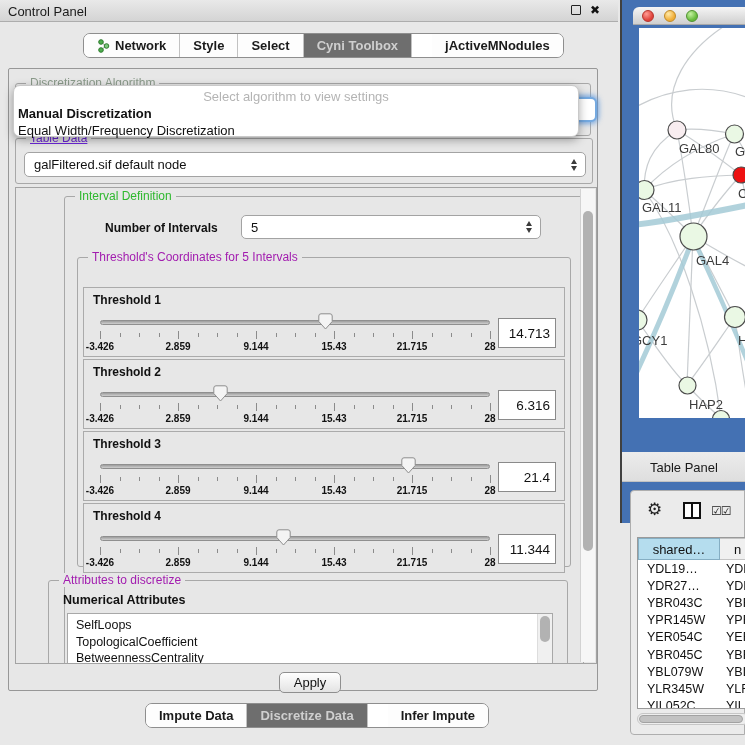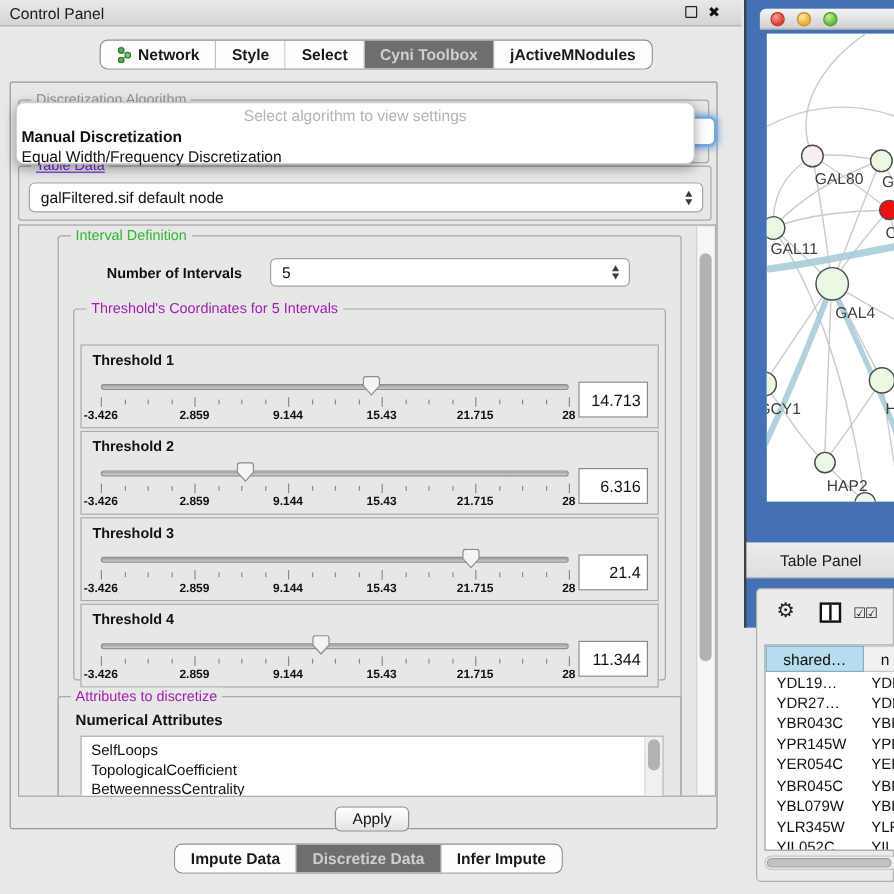--- a/index.html
+++ b/index.html
@@ -15,21 +15,21 @@
   .float-box { width:10px; height:10px; border:1.6px solid #222; border-radius:1px; }
   .close-x { font-size:12px; font-weight:bold; color:#111; line-height:12px; }
 
   .tabstrip { position:absolute; display:flex; border:1px solid #8e8e8e; border-radius:7px;
     overflow:hidden; background:#fff; height:25px; }
   .tabstrip.top { left:83px; top:33px; }
   .tabstrip.bottom { left:145px; top:703px; }
   .tab { display:flex; align-items:center; gap:5px; padding:0 13px; font-size:13px;
     font-weight:bold; color:#1a1a1a; background:#fdfdfd; border-right:1px solid #c2c2c2;
     cursor:default; white-space:nowrap; }
-  .tab:last-child { border-right:none; }
+  .tab:last-child { border-right:none;margin-left:20px; }
   .tab.selected { background:#6e6e6e; color:#cfcfcf; }
 
   .main-panel { position:absolute; left:8px; top:68px; width:590px; height:623px;
     border:1px solid #979797; background:#e7e7e7; border-radius:2px; }
 
   .group { position:absolute; border:1px solid #a8a8a8; border-radius:3px; }
   .group-label { position:absolute; top:-8px; left:10px; background:#e7e7e7;
     padding:0 4px; font-size:12px; }
   .gl-green { color:#2eb82e; }
   .gl-blue  { color:#a21caf; }
@@ -58,21 +58,21 @@
     border-right:3.5px solid transparent; border-top:5px solid #3c3c3c; }
   .tabledata-combo { left:8px; top:13px; width:562px; height:25px; }
 
   .scrollpane { position:absolute; left:6px; top:118px; width:582px; height:477px;
     border:1px solid #a3a3a3; background:#e7e7e7; overflow:hidden; }
   .vscroll { position:absolute; top:1px; bottom:1px; width:15px; background:#f6f6f6;
     border-left:1px solid #d2d2d2; }
   .scrollpane > .vscroll { right:1px; }
   .vthumb { position:absolute; left:2px; width:10px; border-radius:5px; background:#b2b2b2; }
 
-  .interval-group { left:32px; top:8px; width:520px; height:486px; }
+  .interval-group { left:48px; top:8px; width:520px; height:486px; }
   .num-label { position:absolute; left:40px; top:24px; font-size:12px; font-weight:bold; color:#111; }
   .num-combo { left:176px; top:18px; width:300px; height:24px; }
 
   .thr-group { left:12px; top:60px; width:494px; height:310px; }
   .thr-blocks { position:absolute; left:5px; top:12px; right:5px;margin-top:17px; }
   .thr-block { position:relative; height:70px; border:1px solid #ababab;
     background:#e7e7e7; margin-bottom:2px; }
   .thr-label { position:absolute; left:9px; top:5px; font-size:12px; font-weight:bold; color:#111; }
   .thr-row { position:absolute; left:0; right:0; top:24px; display:flex; align-items:center; }
   .slider-area { flex:1; position:relative; margin:0 8px 0 16px; height:42px; }

